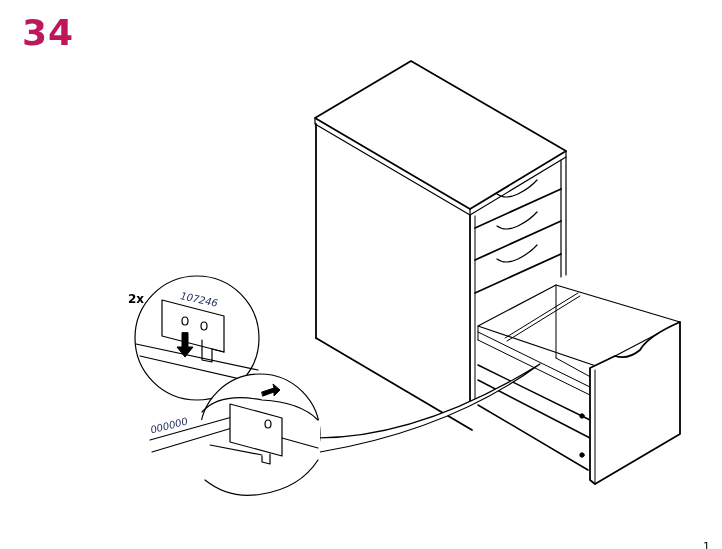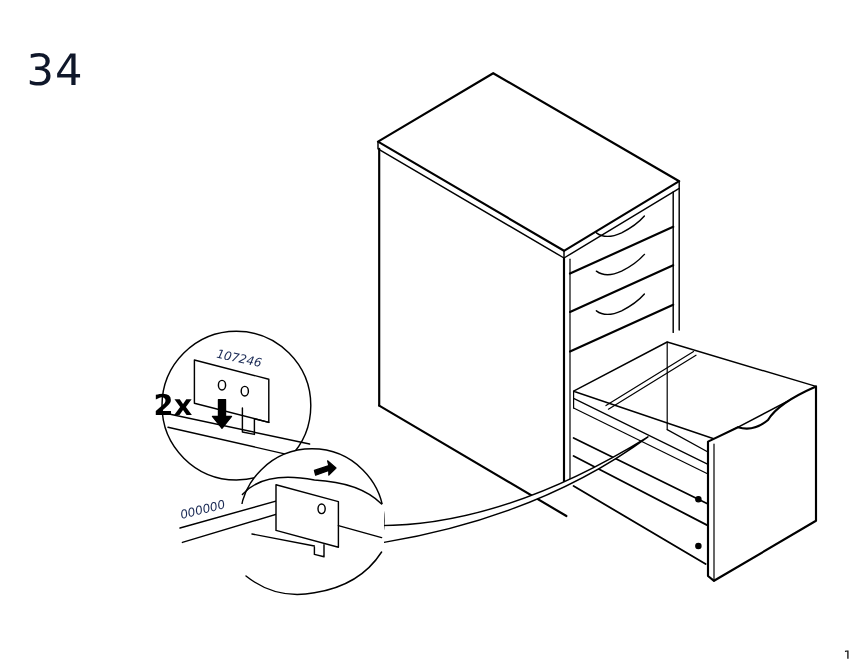--- a/index.html
+++ b/index.html
@@ -1,21 +1,21 @@
 <!DOCTYPE html>
 <html><head>
   <meta charset="utf-8">
   <style>
     html, body { margin: 0; padding: 0; background: #ffffff; }
     body { width: 722px; height: 549px; position: relative; overflow: hidden;
            font-family: "DejaVu Sans", sans-serif; }
-    .step-number { position: absolute; left: 22px; top: 39px; font-size: 36px;
-                   font-weight: normal; color: #0f172a; letter-spacing: 1px; }
-    .qty-label { position: absolute; left: 128px; top: 292px; font-size: 24px;
-                 font-weight: bold; color: #000; margin-top: 32px; }
+    .step-number { position: absolute; left: 22px; top: 12px; font-size: 36px;
+                   font-weight: bold; color: #be185d; letter-spacing: 1px; }
+    .qty-label { position: absolute; left: 128px; top: 292px; font-size: 12px;
+                 font-weight: bold; color: #000; }
     .part-code { position: absolute; font-size: 10px; font-style: italic; color: #1a2a55; }
     .part-code.a { left: 180px; top: 294px; transform: rotate(12deg); }
     .part-code.b { left: 150px; top: 420px; transform: rotate(-14deg); }
     .page-num { position: absolute; left: 703px; top: 540px; font-size: 11px; color: #000; }
     svg.illus { position: absolute; left: 0; top: 0; }
   </style>
 </head>
 <body>
 
 <div class="step-number">34</div>

